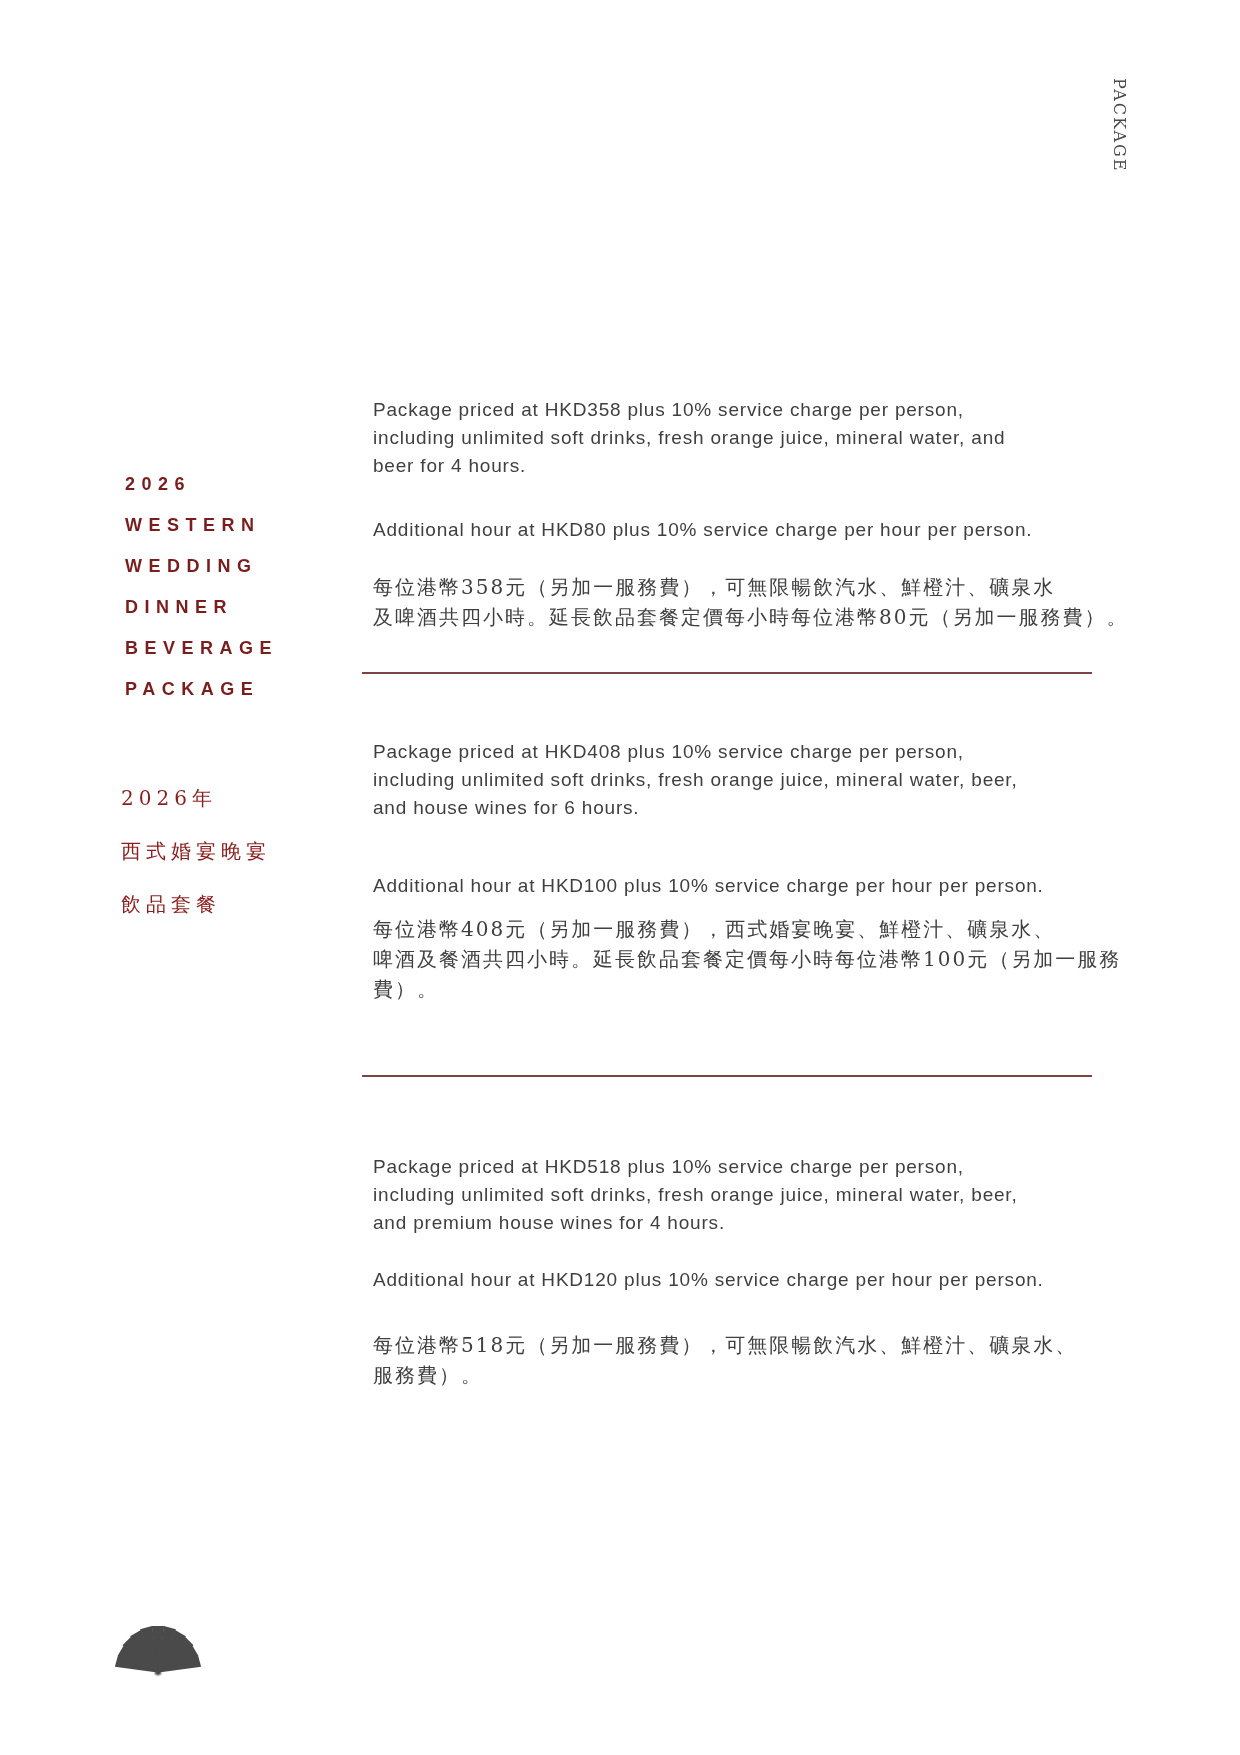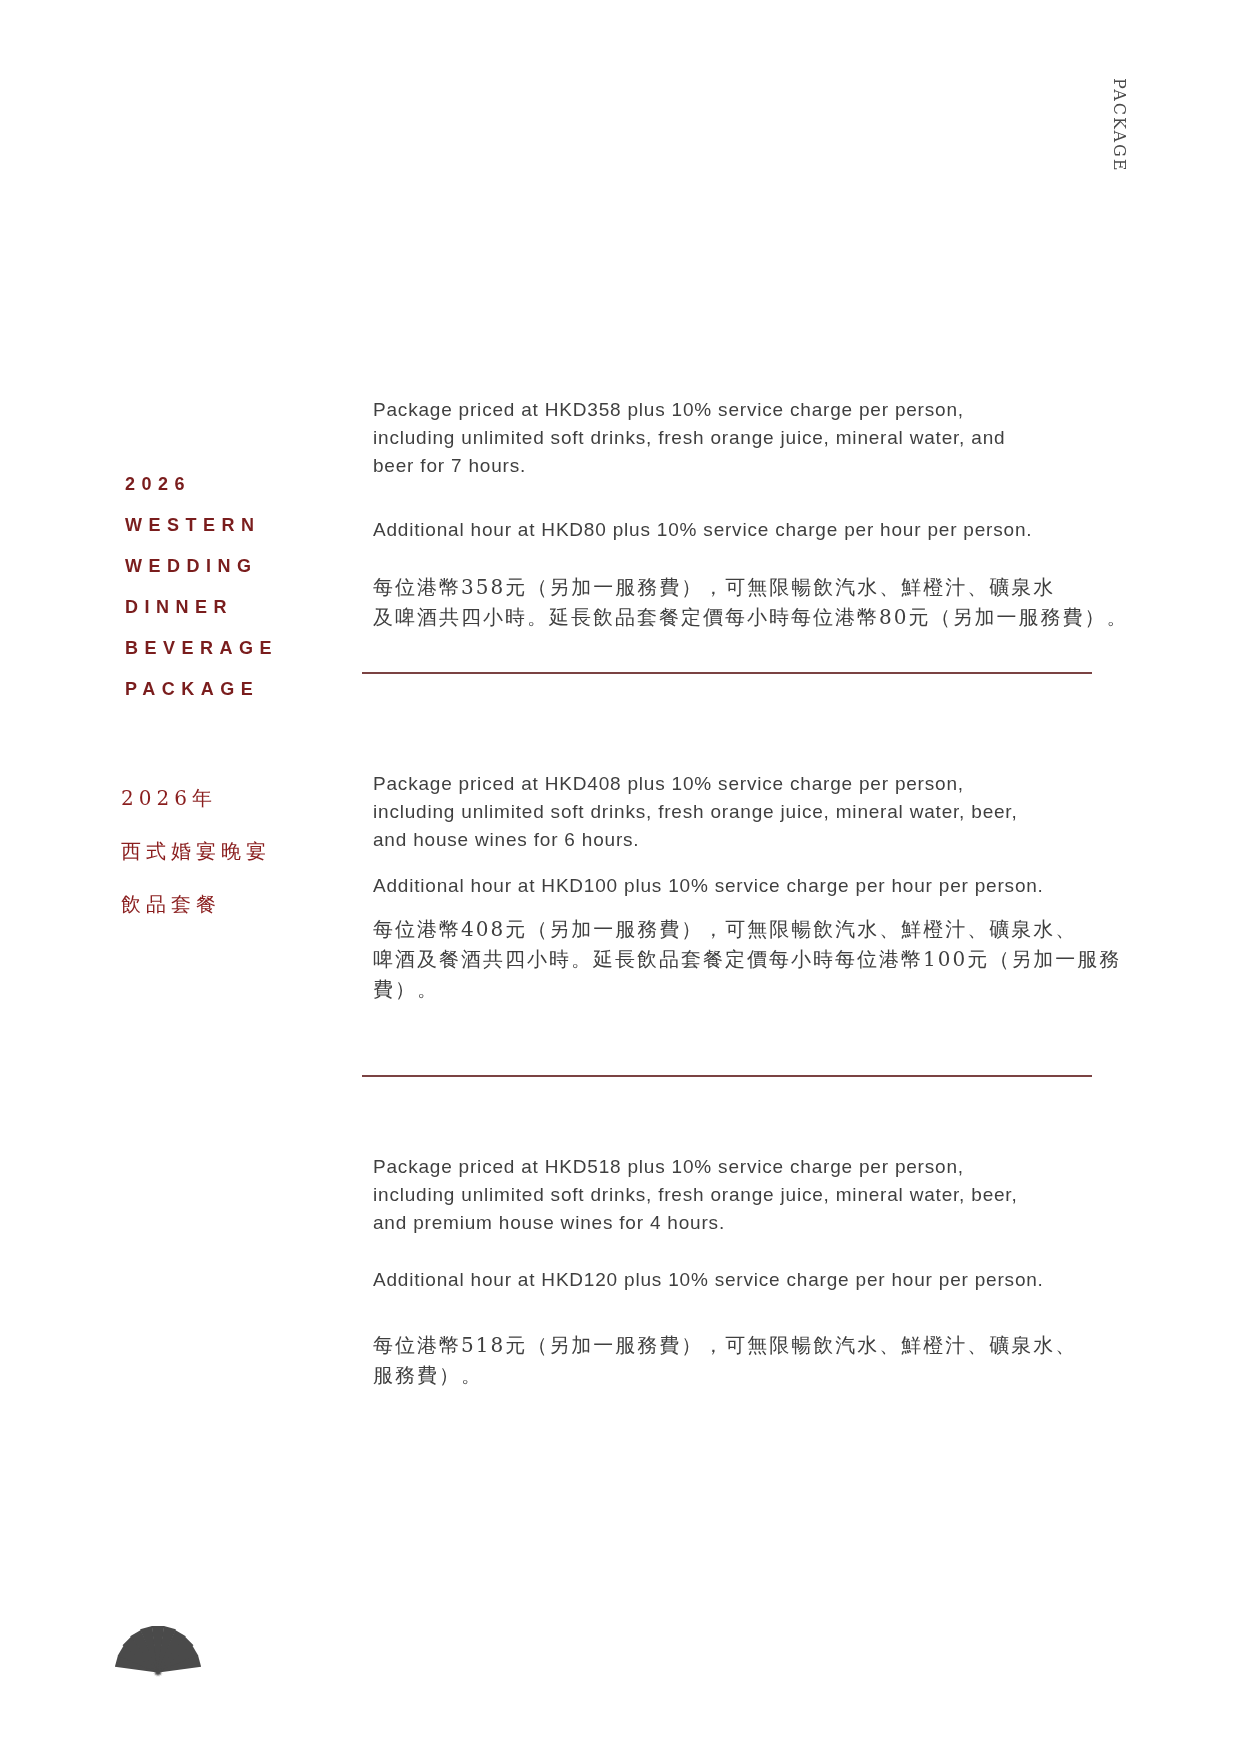--- a/index.html
+++ b/index.html
@@ -38,21 +38,21 @@
     font-size:19px;line-height:28px;letter-spacing:0.8px;
     color:#3f3f3f;white-space:nowrap;
   }
   .para-cn{
     position:absolute;left:373px;
     font-family:"DejaVu Serif", serif;
     font-size:20px;line-height:30px;letter-spacing:2px;
     color:#3f3f3f;white-space:nowrap;
   }
   .s1p1{top:396px;} .s1p2{top:516px;} .s1cn{top:572px;}
-  .s2p1{top:770px;} .s2p2{top:872px;} .s2cn{top:914px;}
+  .s2p1{top:738px;} .s2p2{top:872px;} .s2cn{top:914px;}
   .s3p1{top:1153px;} .s3p2{top:1266px;} .s3cn{top:1330px;}
   .divider{
     position:absolute;left:362px;width:730px;height:0;
     border-top:2px solid var(--divider,#7b4343);
   }
   .div1{top:672px;} .div2{top:1075px;}
   .fan{position:absolute;left:112px;top:1616px;}
 </style>
 </head>
 <body>
@@ -72,38 +72,38 @@
 
   <div class="title-cn">
     <div>2026年</div>
     <div>西式婚宴晚宴</div>
     <div>飲品套餐</div>
   </div>
 
   <div class="para-en s1p1">
     <div>Package priced at HKD358 plus 10% service charge per person,</div>
     <div>including unlimited soft drinks, fresh orange juice, mineral water, and</div>
-    <div>beer for 7 hours.</div>
+    <div>beer for 4 hours.</div>
   </div>
   <div class="para-en s1p2">Additional hour at HKD80 plus 10% service charge per hour per person.</div>
   <div class="para-cn s1cn">
     <div>每位港幣358元（另加一服務費），可無限暢飲汽水、鮮橙汁、礦泉水</div>
     <div>及啤酒共四小時。延長飲品套餐定價每小時每位港幣80元（另加一服務費）。</div>
   </div>
 
   <div class="divider div1"></div>
 
   <div class="para-en s2p1">
     <div>Package priced at HKD408 plus 10% service charge per person,</div>
     <div>including unlimited soft drinks, fresh orange juice, mineral water, beer,</div>
     <div>and house wines for 6 hours.</div>
   </div>
   <div class="para-en s2p2">Additional hour at HKD100 plus 10% service charge per hour per person.</div>
   <div class="para-cn s2cn">
-    <div>每位港幣408元（另加一服務費），可無限暢飲汽水、鮮橙汁、礦泉水、</div>
+    <div>每位港幣408元（另加一服務費），西式婚宴晚宴、鮮橙汁、礦泉水、</div>
     <div>啤酒及餐酒共四小時。延長飲品套餐定價每小時每位港幣100元（另加一服務</div>
     <div>費）。</div>
   </div>
 
   <div class="divider div2"></div>
 
   <div class="para-en s3p1">
     <div>Package priced at HKD518 plus 10% service charge per person,</div>
     <div>including unlimited soft drinks, fresh orange juice, mineral water, beer,</div>
     <div>and premium house wines for 4 hours.</div>

